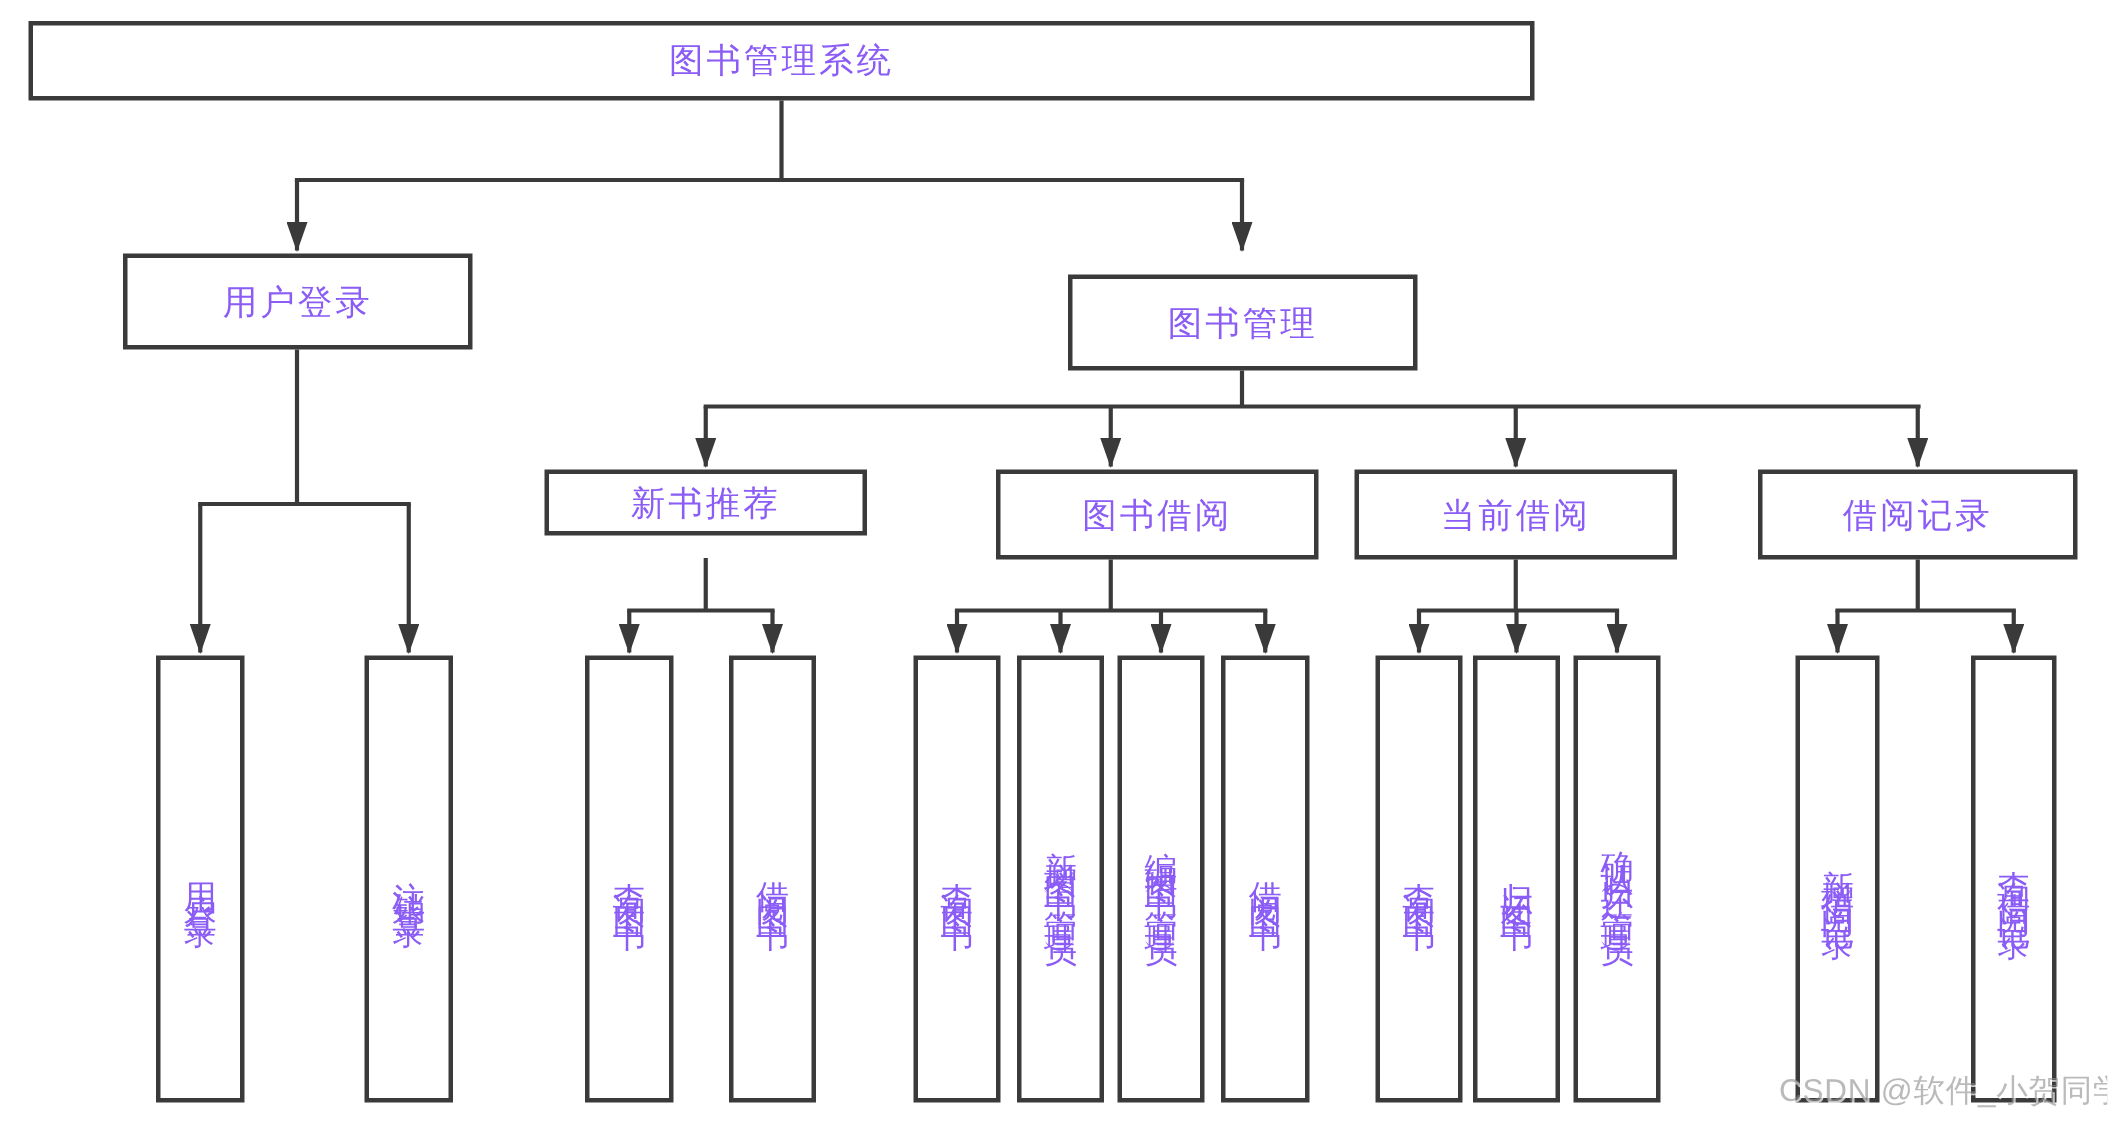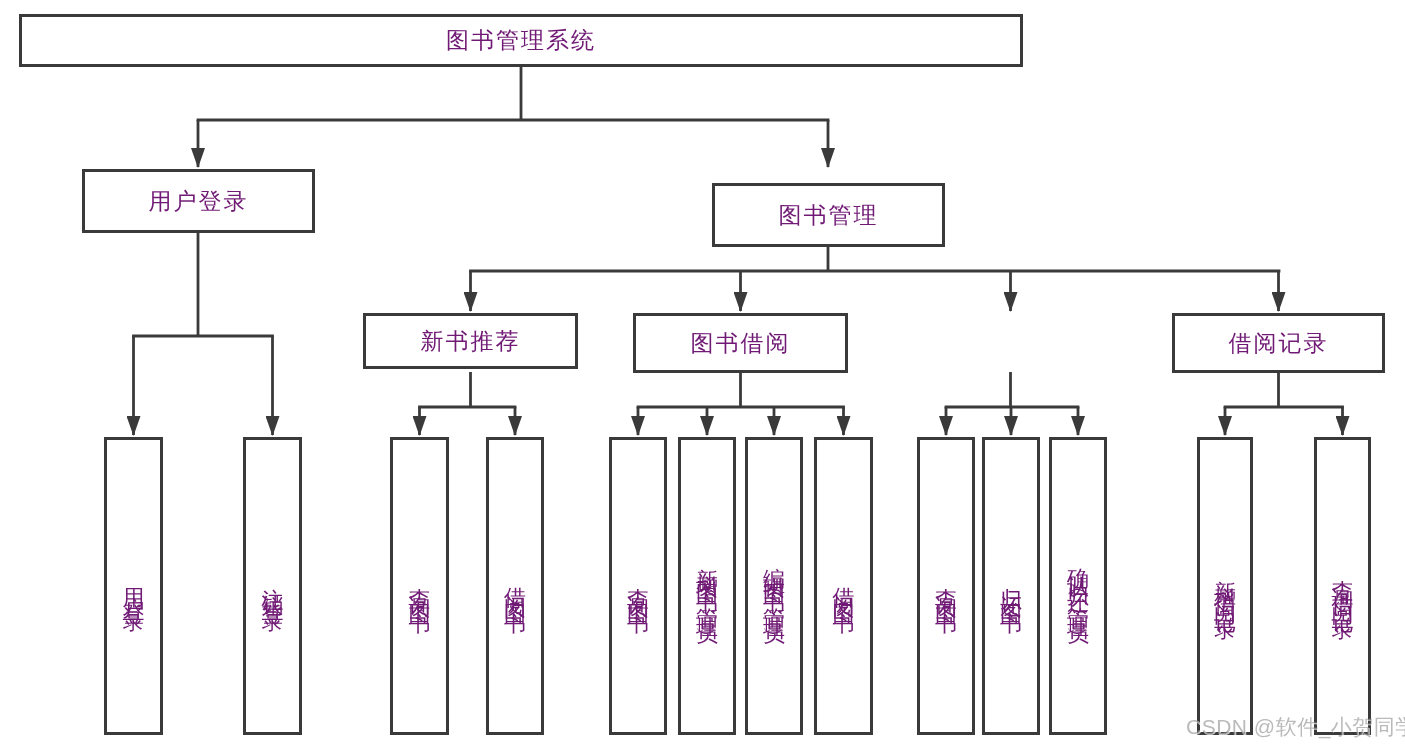--- a/index.html
+++ b/index.html
@@ -21,21 +21,21 @@
     top: 0;
     width: 1405px;
     height: 747px;
     pointer-events: none;
   }
   .node {
     position: absolute;
     box-sizing: border-box;
     border: 3px solid #3a3a3a;
     background: #ffffff;
-    color: #701a75;
+    color: #8b5cf6;
     display: flex;
     align-items: center;
     justify-content: center;
   }
   .hnode {
     font-size: 23px;
     letter-spacing: 2px;
     line-height: 1;
     white-space: nowrap;
   }
@@ -113,22 +113,23 @@
       <path d="M1225,407 V435" marker-end="url(#arrow)"></path>
       <path d="M1342.5,407 V435" marker-end="url(#arrow)"></path>
     </g>
   </svg>
 
   <div class="node hnode" style="left:19px; top:14px; width:1004px; height:53px;">图书管理系统</div>
 
   <div class="node hnode" style="left:82px; top:169px; width:233px; height:64px;">用户登录</div>
   <div class="node hnode" style="left:712px; top:169px; width:233px; height:64px;margin-top:14px;">图书管理</div>
 
-  <div class="node hnode" style="left:363px; top:313px; width:215px; height:56px;">新书推荐</div>
-  <div class="node hnode" style="left:633px; top:313px; width:215px; height:60px;">图书借阅</div>
+  <div class="node hnode" style="left:363px; top:313px; width:215px; height:44px;">新书推荐</div>
+  <div class="node hnode" style="left:664px; top:313px; width:215px; height:60px;">图书借阅</div>
+  <div class="node hnode" style="left:903px; top:313px; width:215px; height:60px;">当前借阅</div>
   <div class="node hnode" style="left:1172px; top:313px; width:213px; height:60px;">借阅记录</div>
 
   <div class="node leaf" style="left:104px; width:59px;">用户登录</div>
   <div class="node leaf" style="left:243px; width:59px;">注销登录</div>
 
   <div class="node leaf" style="left:390px; width:59px;">查询图书</div>
   <div class="node leaf" style="left:486px; width:58px;">借阅图书</div>
 
   <div class="node leaf" style="left:609px; width:58px;">查询图书</div>
   <div class="node leaf" style="left:678px; width:58px;">新增图书（管理员）</div>

